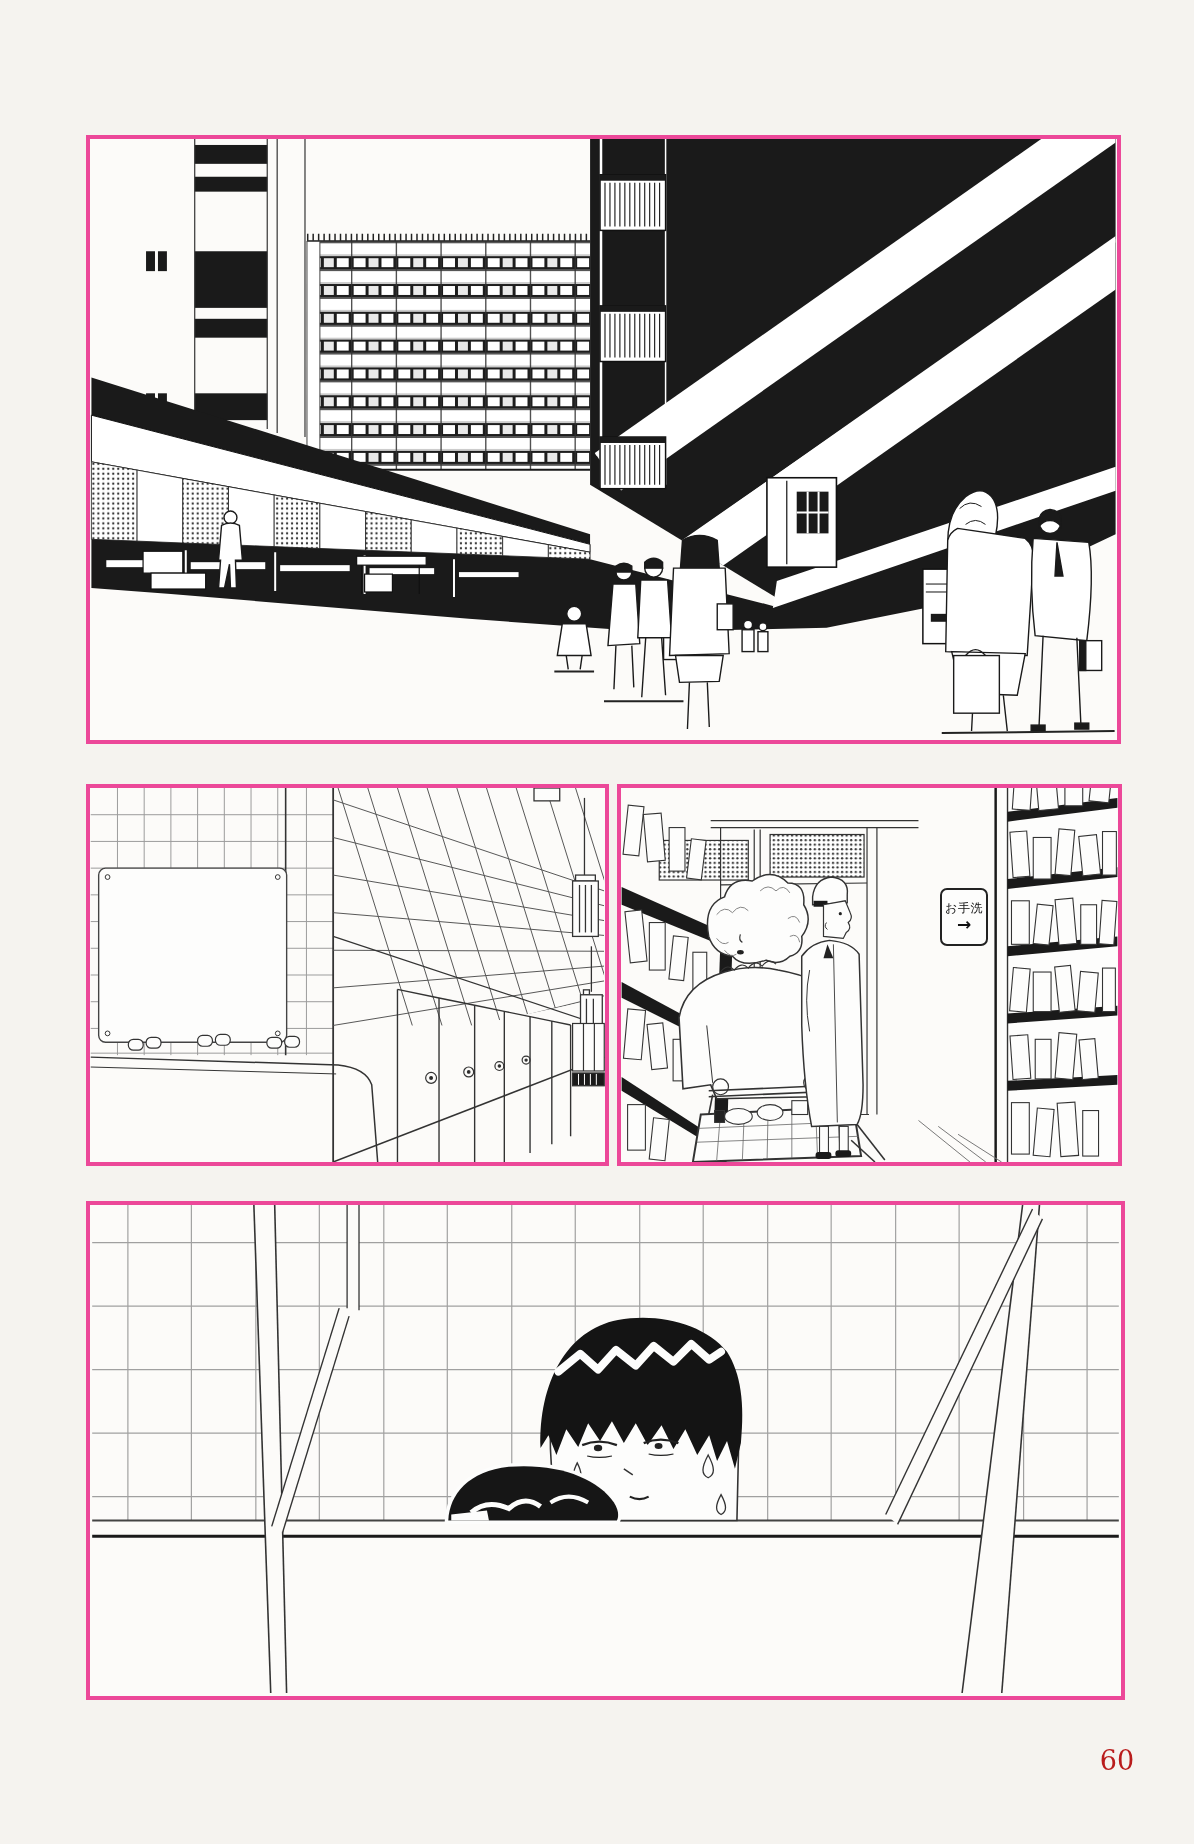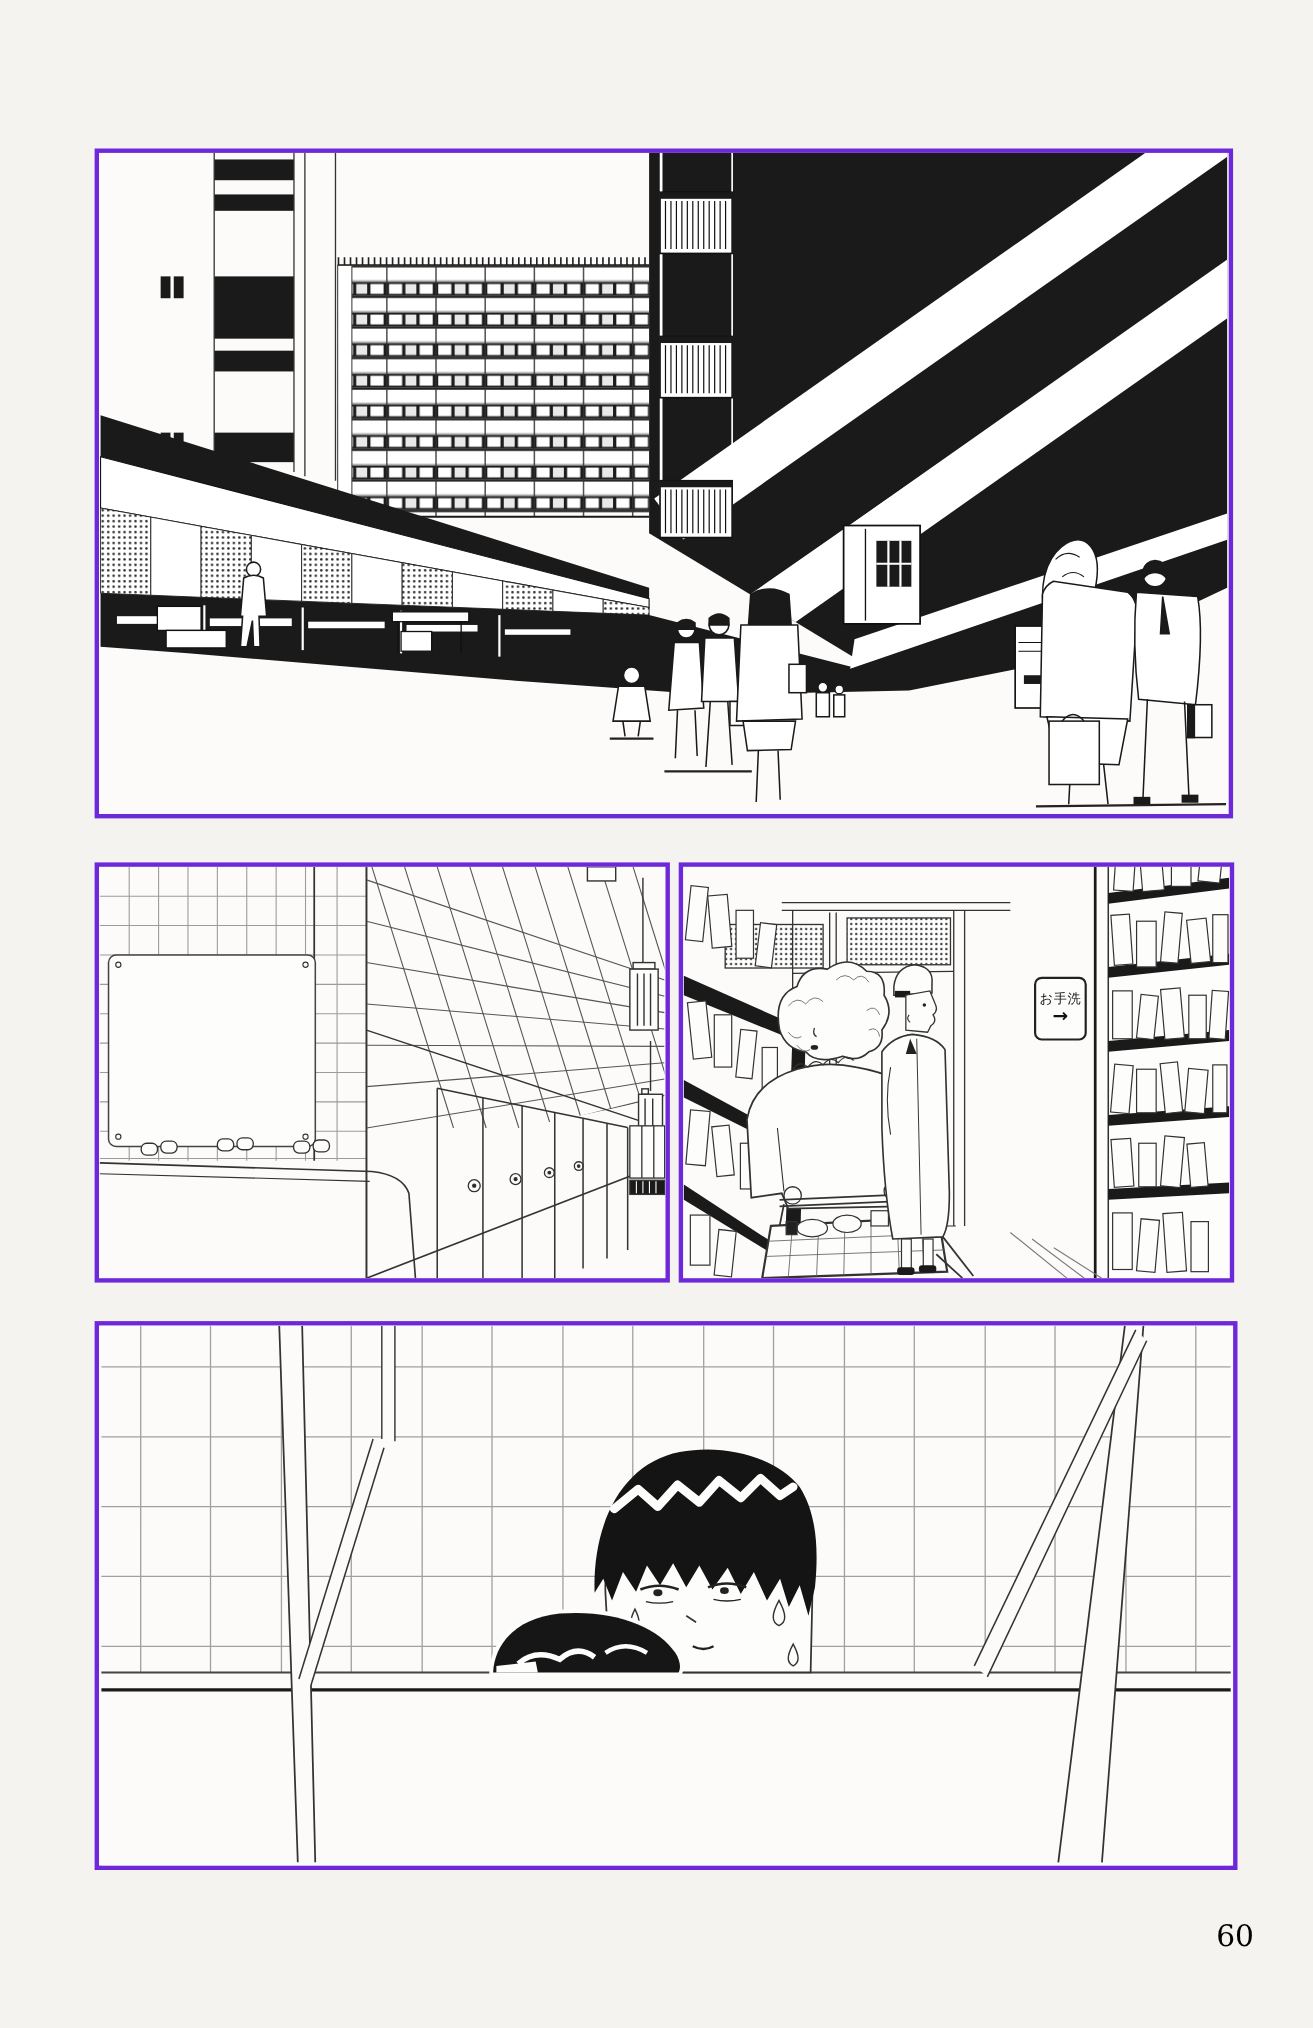--- a/index.html
+++ b/index.html
@@ -5,38 +5,38 @@
   html,body{margin:0;padding:0;}
   body{
     width:1194px;height:1844px;position:relative;
     background:#f5f3ef;
     font-family:"DejaVu Sans",sans-serif;
     overflow:hidden;
   }
   .sheet{position:absolute;inset:0;}
   .panel{
     position:absolute;background:#fcfbf9;
-    border:4px solid #6d28d9;box-sizing:border-box;overflow:hidden;
+    border:4px solid #ec4899;box-sizing:border-box;overflow:hidden;
   }
   .panel svg{display:block;width:100%;height:100%;}
   #panel-plaza   {left:86px; top:135px;  width:1035px;height:609px;}
   #panel-corridor{left:86px; top:784px;  width:523px; height:382px;}
   #panel-market  {left:617px;top:784px;  width:505px; height:382px;}
   #panel-bath    {left:86px; top:1201px; width:1039px;height:499px;}
   .restroom-sign{
     position:absolute;left:319px;top:100px;width:48px;height:58px;
     background:#fdfdfc;border:2px solid #222;border-radius:7px;
     display:flex;flex-direction:column;align-items:center;justify-content:center;
     gap:2px;box-sizing:border-box;
   }
   .restroom-sign .txt{font-size:12px;letter-spacing:0.5px;color:#111;line-height:1;}
   .restroom-sign .arr{font-size:17px;color:#111;line-height:1;font-weight:bold;}
   .page-number{
-    position:absolute;left:1094px;top:1745px;width:46px;text-align:right;
-    font-family:"DejaVu Serif",serif;font-size:27px;color:#000000;
+    position:absolute;left:1094px;top:1745px;width:46px;text-align:center;
+    font-family:"DejaVu Serif",serif;font-size:27px;color:#b91c1c;
   }
   line,path,polygon,polyline,rect,circle,ellipse{vector-effect:none;}
 </style>
 </head>
 <body>
 
 <div class="sheet">
 
   <div class="panel" id="panel-plaza">
     <svg viewBox="0 0 1031 605">

